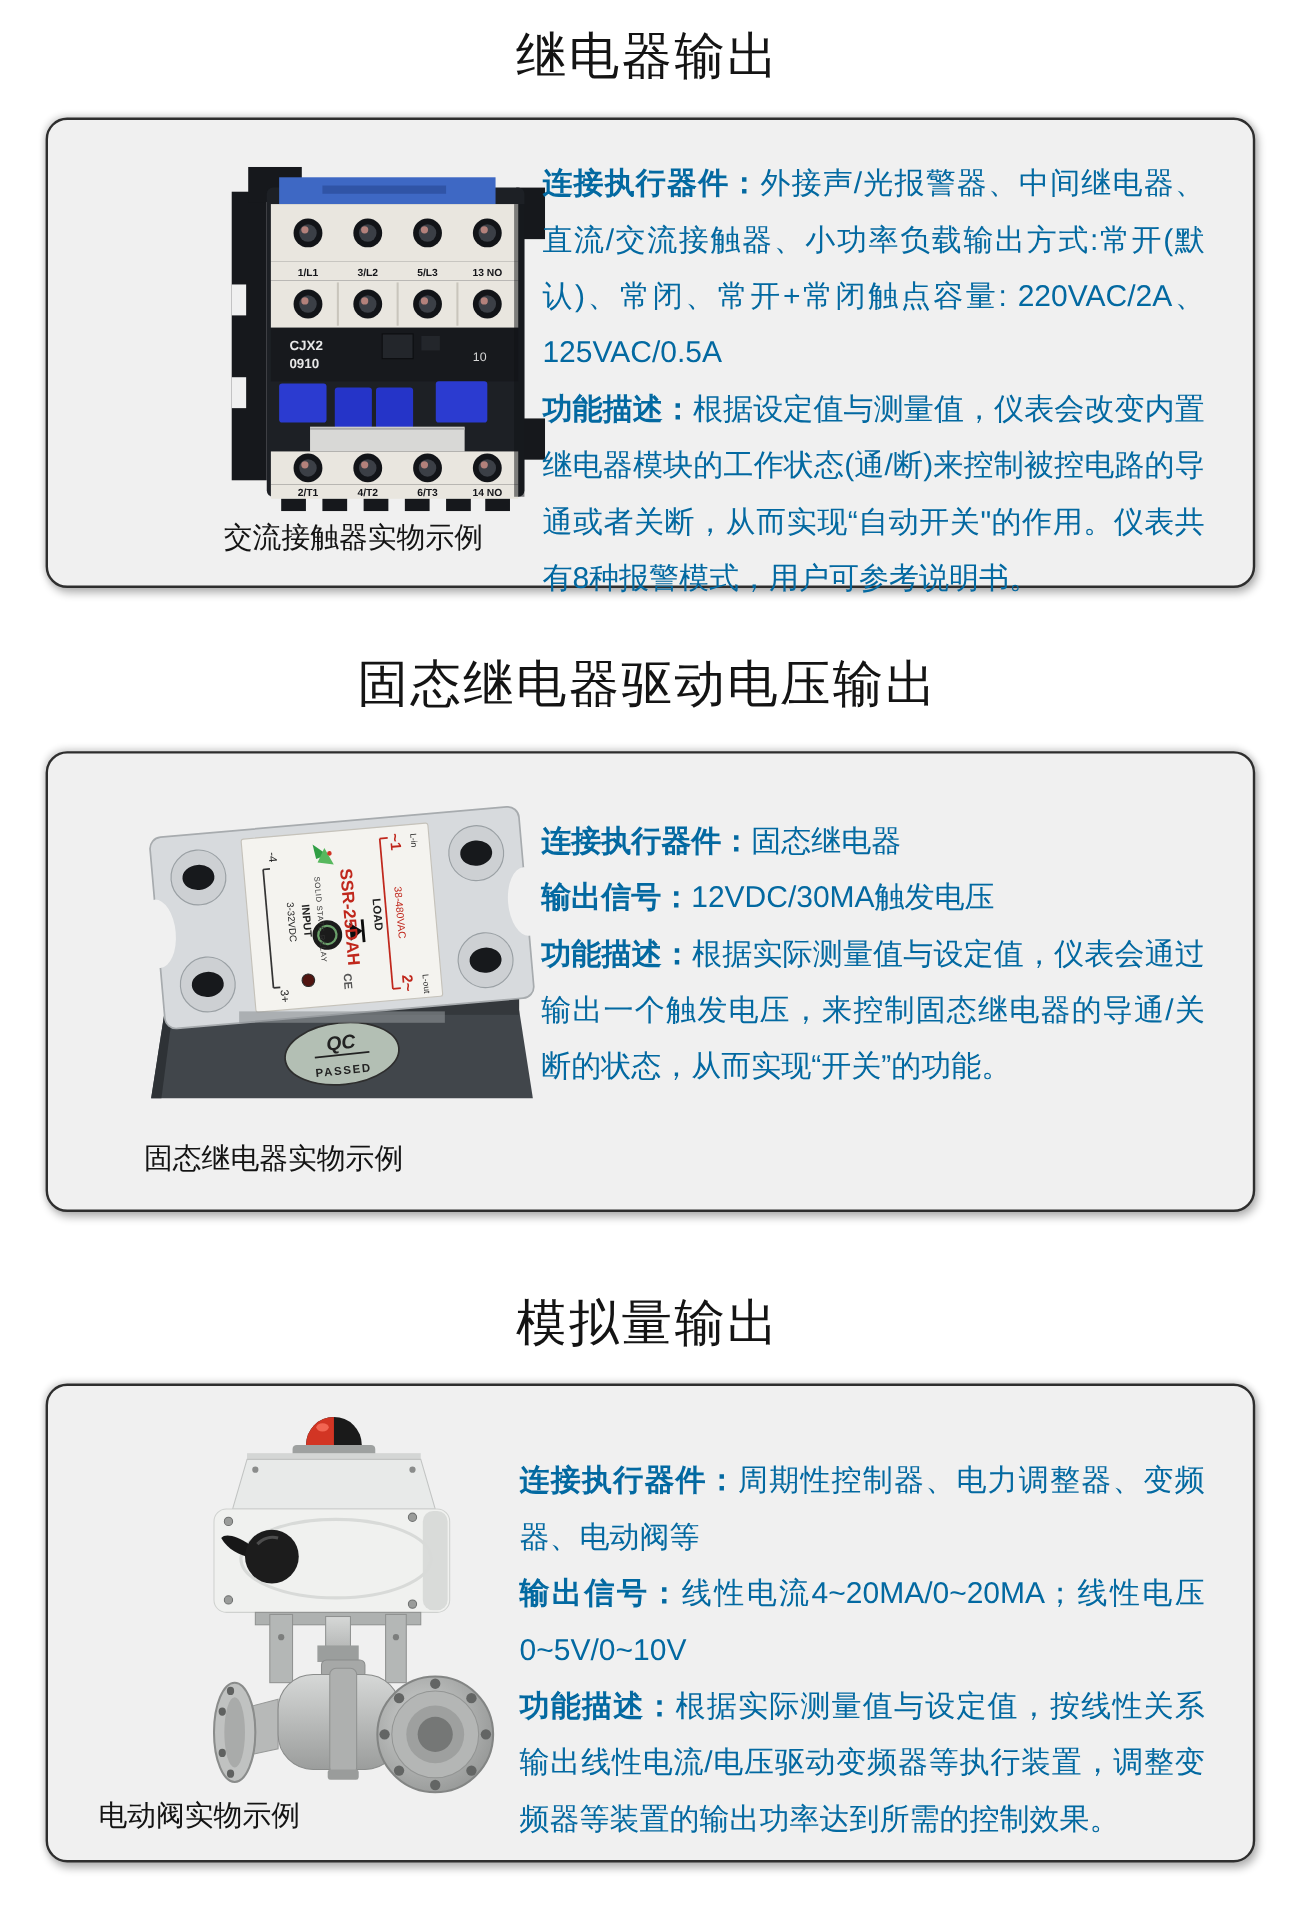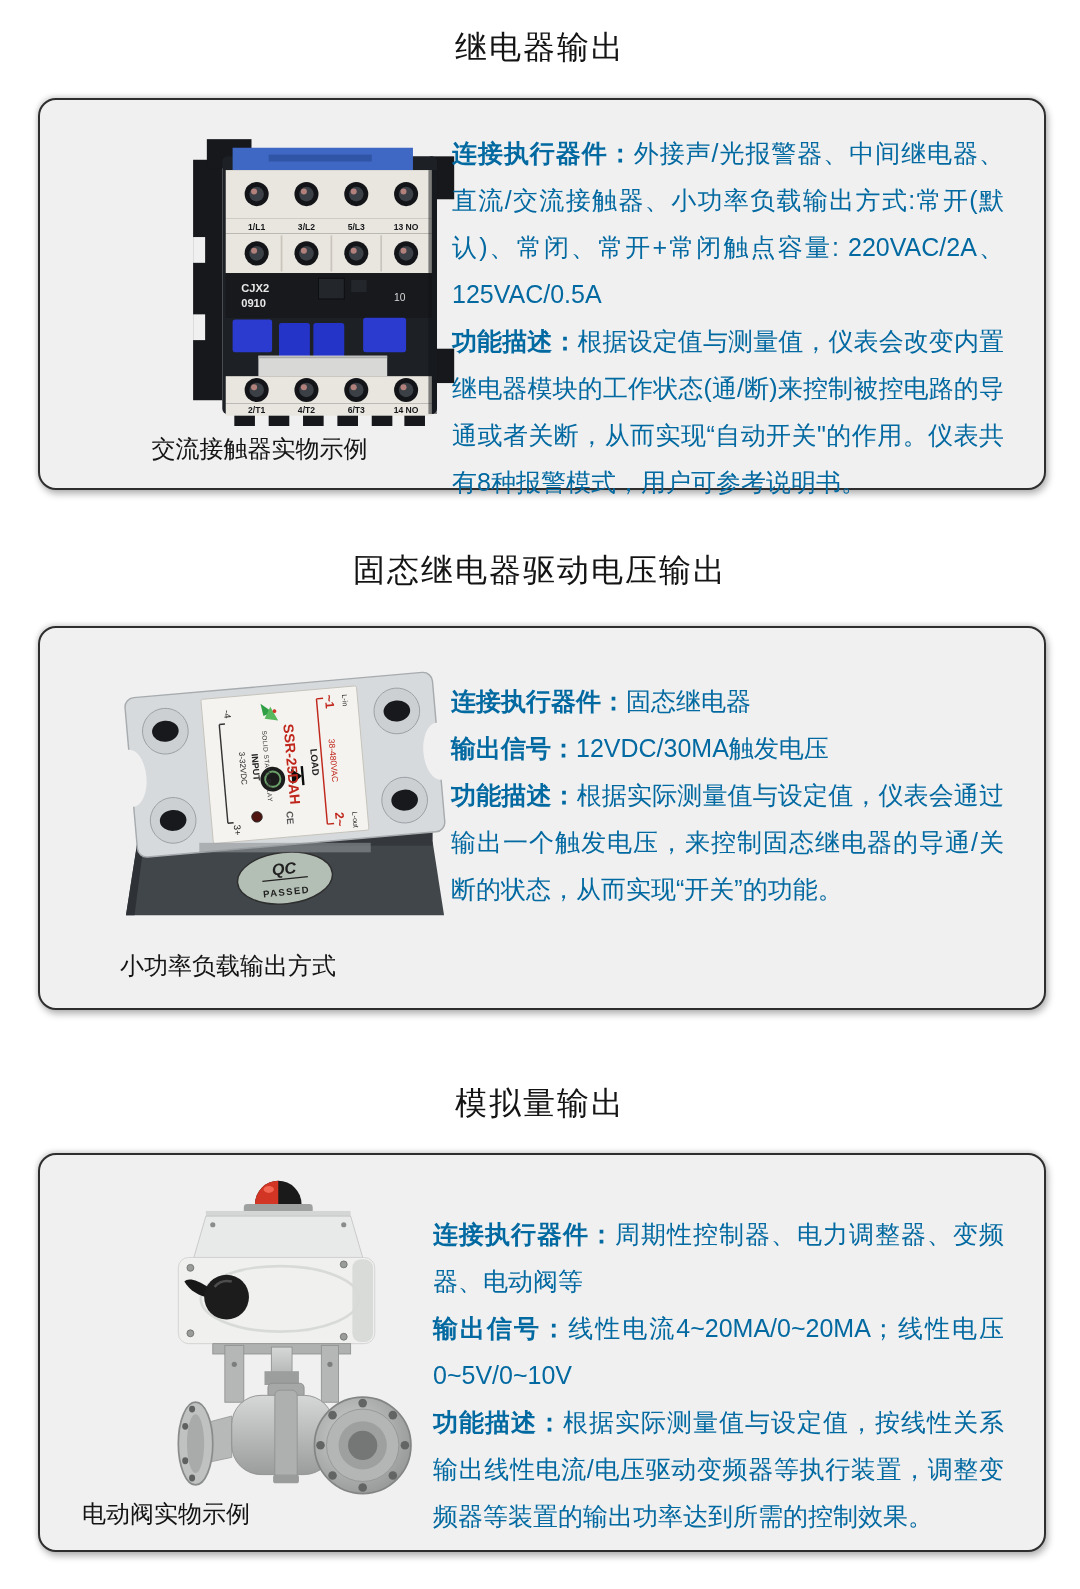--- a/index.html
+++ b/index.html
@@ -2,21 +2,21 @@
 <html><head>
 <meta charset="utf-8">
 <style>
   html,body{margin:0;padding:0;}
   body{
     width:1080px;height:1589px;background:#ffffff;
     font-family:"Liberation Sans","DejaVu Sans",sans-serif;color:#111;
     overflow:hidden;
   }
   .section-title{
-    font-size:32px;line-height:50px;font-weight:500;letter-spacing:2px;
+    font-size:42px;line-height:50px;font-weight:500;letter-spacing:2px;
     text-align:center;color:#141414;
   }
   .t1{margin:22px 0 26px;}
   .t2{margin:55px 0 31px;}
   .t3{margin:68px 0 25px;}
   .card{
     width:1008px;margin-left:38px;box-sizing:border-box;
     background:#f0f0f0;border:2px solid #2e2e2e;border-radius:18px;
     box-shadow:2px 4px 7px rgba(0,0,0,.30), -1px -2px 5px rgba(0,0,0,.14);
     display:flex;
@@ -24,21 +24,21 @@
   .card-1{height:392px;}
   .card-2{height:384px;}
   .card-3{height:399px;}
   .left-col{flex:0 0 385px;width:385px;display:flex;flex-direction:column;align-items:flex-start;}
   .card-1 .left-col{padding-top:34px;padding-left:27px;}
   .card-2 .left-col{padding-top:27px;}
   .card-3 .left-col{padding-top:6px;}
   .photo-1{margin-left:105px;width:305px;height:292px;}
   .photo-2{margin-left:45px;width:400px;height:288px;}
   .photo-3{margin-left:35px;width:360px;height:336px;}
-  .caption{font-size:24px;line-height:34px;color:#141414;}
+  .caption{font-size:24px;line-height:34px;color:#141414;margin-left:35px;}
   .card-1 .caption{width:100%;text-align:center;margin-top:6px;}
   .card-2 .caption{margin-left:80px;margin-top:6px;}
   .card-3 .caption{margin-left:42px;margin-top:0;}
   .right-col{flex:1;padding-right:40px;}
   .card-1 .right-col{padding-top:30px;}
   .card-2 .right-col{padding-top:50px;padding-left:26px;}
   .card-3 .right-col{padding-top:56px;padding-left:8px;}
   .para{margin:0;font-size:25px;line-height:47px;text-align:justify;color:#0369a1;}
   .plabel{font-weight:700;}
   svg{display:block;}
@@ -214,21 +214,21 @@
           <text x="258" y="114" transform="rotate(90 258 114)" font-size="9" fill="#c0271c">38-480VAC</text>
           <text x="258" y="176" transform="rotate(90 258 176)" font-size="13" font-weight="700" fill="#c0271c">2~</text>
           <text x="276" y="52" transform="rotate(90 276 52)" font-size="7.5" fill="#222">L-in</text>
           <text x="276" y="178" transform="rotate(90 276 178)" font-size="7.5" fill="#222">L-out</text>
           <text x="207" y="170" transform="rotate(90 207 170)" font-size="10" font-weight="700" fill="#555">CE</text>
         </g>
         <circle cx="176" cy="166" r="5.5" fill="#501410" stroke="#2a2a2a"></circle>
       </g>
       <rect x="120" y="196" width="180" height="10" fill="#8e9296" opacity="0.6"></rect>
     </svg>
-    <div class="caption">小功率负载输出方式</div>
+    <div class="caption">固态继电器实物示例</div>
   </div>
   <div class="right-col">
     <p class="para"><span class="plabel">连接执行器件：</span><span>固态继电器</span></p>
     <p class="para"><span class="plabel">输出信号：</span><span>12VDC/30MA触发电压</span></p>
     <p class="para"><span class="plabel">功能描述：</span><span>根据实际测量值与设定值，仪表会通过输出一个触发电压，来控制固态继电器的导通/关断的状态，从而实现“开关”的功能。</span></p>
   </div>
 </div>
 
 <h2 class="section-title t3">模拟量输出</h2>
 

